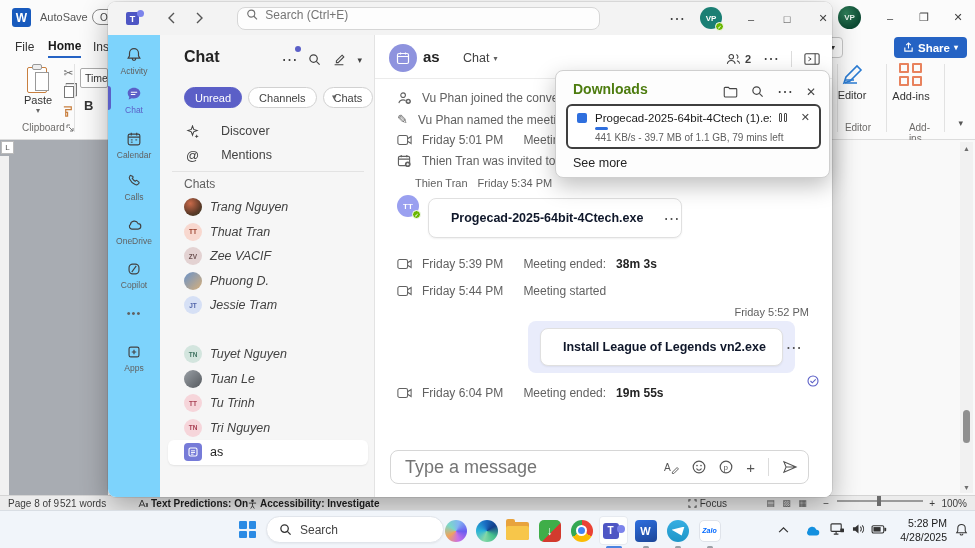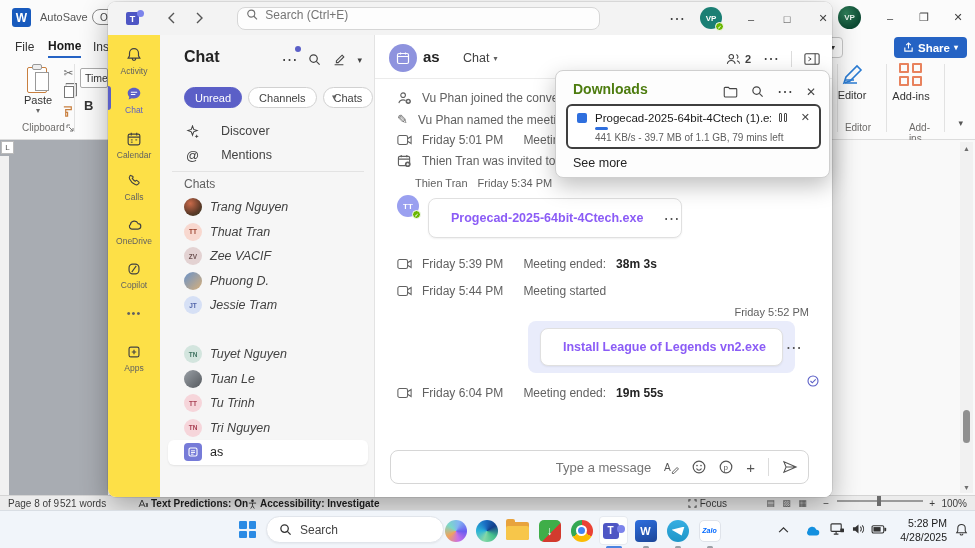--- a/index.html
+++ b/index.html
@@ -62,21 +62,21 @@
   .t-titlebar { height:33px; background:#f3f3f3; position:relative; flex:none; }
   .t-logo { position:absolute; left:18px; top:8px; }
   .t-nav { position:absolute; top:7px; width:18px; height:18px; display:flex; align-items:center; justify-content:center; color:#555; }
   .t-search { position:absolute; left:129px; top:5px; width:363px; height:23px; background:#fdfdfd; border:1px solid #d6d6d6; border-radius:8px; display:flex; align-items:flex-start; padding:0 8px; gap:7px; }
   .t-search input { border:none; outline:none; background:transparent; font-size:12px; color:#616161; width:100%; font-family:inherit; }
   .t-avatar { position:absolute; left:592px; top:5px; width:22px; height:22px; border-radius:50%; background:#1b7f74; color:#fff; font-size:8px; font-weight:bold; display:flex; align-items:center; justify-content:center; }
   .presence { position:absolute; right:-2px; bottom:-2px; width:9px; height:9px; border-radius:50%; background:#6bb700; border:1.6px solid #fff; display:flex; align-items:center; justify-content:center; color:#fff; font-size:5px; }
   .t-ctl { position:absolute; top:0; width:34px; height:33px; display:flex; align-items:center; justify-content:center; color:#444; font-size:11px; }
   .t-body { flex:1; display:flex; min-height:0; }
   
-  .t-rail { width:52px; background:#fde047; position:relative; flex:none;text-decoration:underline; }
+  .t-rail { width:52px; background:#7dd3fc; position:relative; flex:none;text-decoration:underline; }
   .rail-item { position:absolute; left:0; width:52px; text-align:center; color:#616161; }
   .rail-item .ric { height:20px; display:flex; align-items:center; justify-content:center; }
   .rail-item .rlb { font-size:8.5px; margin-top:1px; }
   .rail-item.active { color:#5b5fc7; }
   .rail-ind { position:absolute; left:0; top:51px; width:3px; height:24px; background:#5b5fc7; border-radius:0 3px 3px 0; }
   .rail-dots { position:absolute; left:0; top:272px; width:52px; text-align:center; color:#616161; font-size:11px; letter-spacing:1px; }
   
   .t-list { width:215px; background:#f6f6f6; border-right:1px solid #e3e3e3; position:relative; flex:none; }
   .l-title { position:absolute; left:24px; top:13px; font-size:16px; font-weight:bold; color:#242424; }
   .l-hicons { position:absolute; right:12px; top:15px; display:flex; align-items:center; gap:11px; color:#424242; }
@@ -105,25 +105,25 @@
   .c-hicons { position:absolute; right:12px; top:14px; display:flex; align-items:center; gap:12px; color:#424242; }
   .c-hdiv { width:1px; height:16px; background:#dcdcdc; }
   .c-divider { position:absolute; left:0; top:43px; width:100%; height:1px; background:#ebebeb; }
   .sysrow { position:absolute; left:22px; display:flex; align-items:center; gap:10px; font-size:12px; color:#616161; white-space:nowrap; }
   .sysrow .tm { margin-right:10px; }
   .sysrow b { color:#242424; }
   .senderline { position:absolute; left:40px; font-size:11px; color:#616161; }
   .senderline .snm { margin-right:10px; }
   .msg-av { position:absolute; left:22px; width:22px; height:22px; border-radius:50%; background:#9aa0f0; color:#fff; font-size:8px; font-weight:bold; display:flex; align-items:center; justify-content:center; }
   .filecard { position:absolute; height:40px; background:#fff; border:1px solid #e0e0e0; border-radius:8px; box-shadow:0 1px 2px rgba(0,0,0,0.06); display:flex; align-items:center; gap:10px; padding:0 12px; }
-  .filecard .fnm { font-size:12.5px; font-weight:bold; color:#8b5cf6; white-space:nowrap; }
+  .filecard .fnm { font-size:12.5px; font-weight:bold; color:#0f172a; white-space:nowrap; }
   .bubble { position:absolute; background:#e9ecfb; border-radius:8px; }
   .outtime { position:absolute; font-size:11px; color:#616161; }
   .compose { position:absolute; left:15px; right:23px; height:34px; border:1px solid #d6d6d6; border-radius:8px; background:#fff; display:flex; align-items:center; padding:0 10px 0 14px; gap:13px; }
-  .compose input { flex:1; border:none; outline:none; font-size:13px; color:#616161; background:transparent; font-family:inherit; min-width:0;text-align:right; }
+  .compose input { flex:1; border:none; outline:none; font-size:18px; color:#616161; background:transparent; font-family:inherit; min-width:0; }
   .compose .cic { color:#555; display:flex; align-items:center; }
   .comp-div { width:1px; height:18px; background:#dcdcdc; }
 
   
   .dl { position:absolute; left:555px; top:70px; width:275px; height:108px; background:#fdfdfd; border:1px solid #cfcfcf; border-radius:8px; box-shadow:0 8px 22px rgba(0,0,0,0.25); z-index:40; }
   .dl-title { position:absolute; left:17px; top:10px; font-size:14px; font-weight:bold; color:#4d7c0f; }
   .dl-hicons { position:absolute; right:13px; top:11px; display:flex; align-items:center; gap:13px; color:#454545; }
   .dl-item { position:absolute; left:10px; top:33px; width:255px; height:45px; border:2px solid #3f3f3f; border-radius:6px; background:#fff; padding:5px 9px 0 9px; }
   .dl-r1 { display:flex; align-items:center; gap:8px; }
   .dl-fico { width:10px; height:10px; background:#2f6fde; border-radius:2px; flex:none; }

